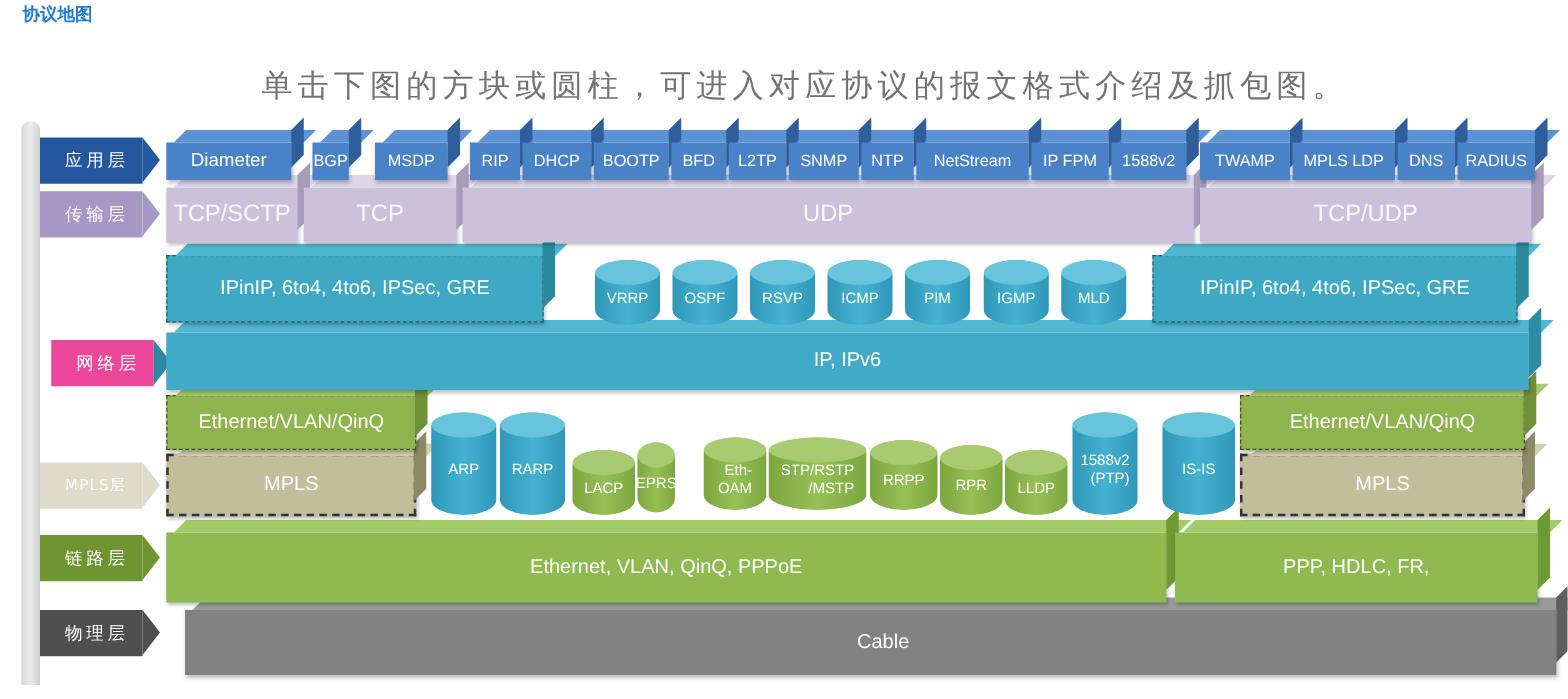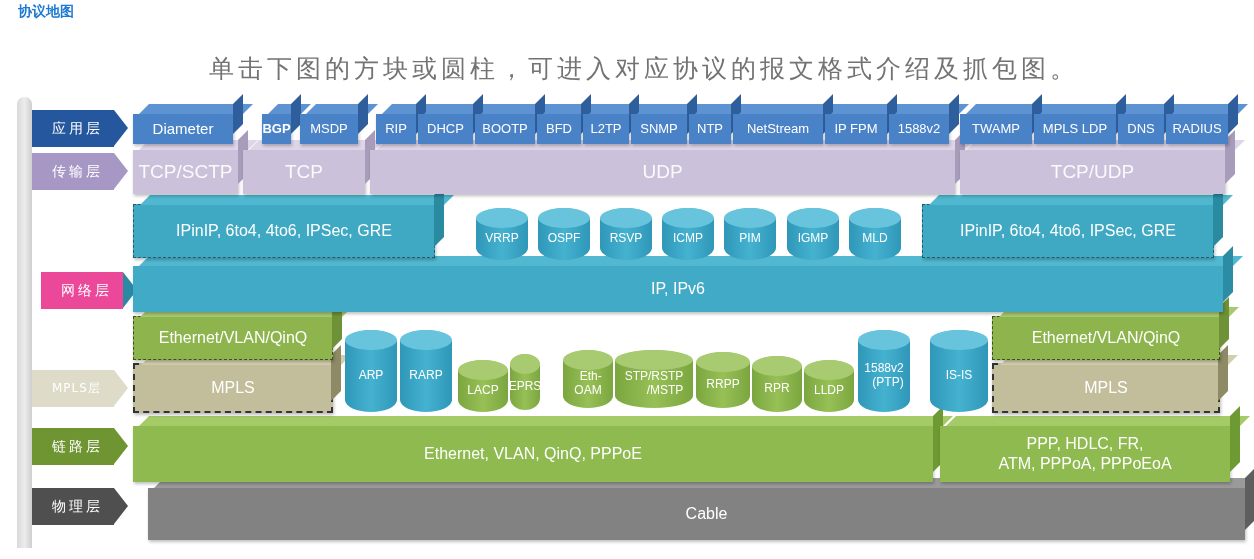--- a/index.html
+++ b/index.html
@@ -46,21 +46,20 @@
 <div class="abs layer-tag" style="left:41px;top:272px;width:82px;background:#ec4899;--c:#2b89a3;">网络层</div>
 <div class="abs layer-tag" style="left:32px;top:370px;width:82px;background:#dedbc9;--c:#dedbc9;font-size:12px;letter-spacing:1px;">MPLS层</div>
 <div class="abs layer-tag" style="left:32px;top:428px;width:82px;background:#6f9432;--c:#6f9432;">链路层</div>
 <div class="abs layer-tag" style="left:32px;top:488px;width:82px;background:#4f4f4f;--c:#4f4f4f;">物理层</div>
 
 <div class="abs box box3d phys" style="left:148px;top:488px;width:1097px;height:52px;padding-left:20px;">Cable</div>
 
 <div class="abs box box3d link" style="left:133px;top:426px;width:800px;height:56px;">Ethernet,  VLAN,  QinQ,  PPPoE</div>
 <div class="abs box box3d link" style="left:940px;top:426px;width:290px;height:56px;flex-direction:column;">
   <span>PPP,  HDLC,   FR,</span>
-  <span>ATM,  PPPoA,  PPPoEoA</span>
 </div>
 
 <div class="abs box box3d mpls" style="left:133px;top:363px;width:200px;height:50px;">MPLS</div>
 <div class="abs box box3d mpls" style="left:992px;top:363px;width:228px;height:50px;">MPLS</div>
 
 <div class="abs box box3d eth" style="left:133px;top:316px;width:200px;height:44px;">Ethernet/VLAN/QinQ</div>
 <div class="abs box box3d eth" style="left:992px;top:316px;width:228px;height:44px;">Ethernet/VLAN/QinQ</div>
 
 <div class="abs cyl cyl-blue" style="left:345px;top:330px;width:52px;height:82px;">
     <div class="cap"></div>
@@ -134,21 +133,21 @@
 
 <div class="abs box box3d tun" style="left:133px;top:204px;width:302px;height:54px;">IPinIP,  6to4,  4to6,  IPSec,  GRE</div>
 <div class="abs box box3d tun" style="left:922px;top:204px;width:292px;height:54px;">IPinIP,  6to4,  4to6,  IPSec,  GRE</div>
 
 <div class="abs box box3d trans" style="left:133px;top:150px;width:105px;height:44px;">TCP/SCTP</div>
 <div class="abs box box3d trans" style="left:243px;top:150px;width:122px;height:44px;">TCP</div>
 <div class="abs box box3d trans" style="left:370px;top:150px;width:585px;height:44px;">UDP</div>
 <div class="abs box box3d trans" style="left:960px;top:150px;width:265px;height:44px;">TCP/UDP</div>
 
 <div class="abs box box3d app" style="left:133px;top:114px;width:100px;height:30px;font-size:15px;">Diameter</div>
-<div class="abs box box3d app" style="left:262px;top:114px;width:29px;height:30px;font-weight:bold;">BGP</div>
+<div class="abs box box3d app" style="left:250px;top:114px;width:29px;height:30px;">BGP</div>
 <div class="abs box box3d app" style="left:300px;top:114px;width:58px;height:30px;">MSDP</div>
 <div class="abs box box3d app" style="left:376px;top:114px;width:40px;height:30px;">RIP</div>
 <div class="abs box box3d app" style="left:418px;top:114px;width:55px;height:30px;">DHCP</div>
 <div class="abs box box3d app" style="left:475px;top:114px;width:60px;height:30px;">BOOTP</div>
 <div class="abs box box3d app" style="left:537px;top:114px;width:44px;height:30px;">BFD</div>
 <div class="abs box box3d app" style="left:583px;top:114px;width:46px;height:30px;">L2TP</div>
 <div class="abs box box3d app" style="left:631px;top:114px;width:56px;height:30px;">SNMP</div>
 <div class="abs box box3d app" style="left:689px;top:114px;width:42px;height:30px;">NTP</div>
 <div class="abs box box3d app" style="left:733px;top:114px;width:90px;height:30px;">NetStream</div>
 <div class="abs box box3d app" style="left:825px;top:114px;width:62px;height:30px;">IP FPM</div>

